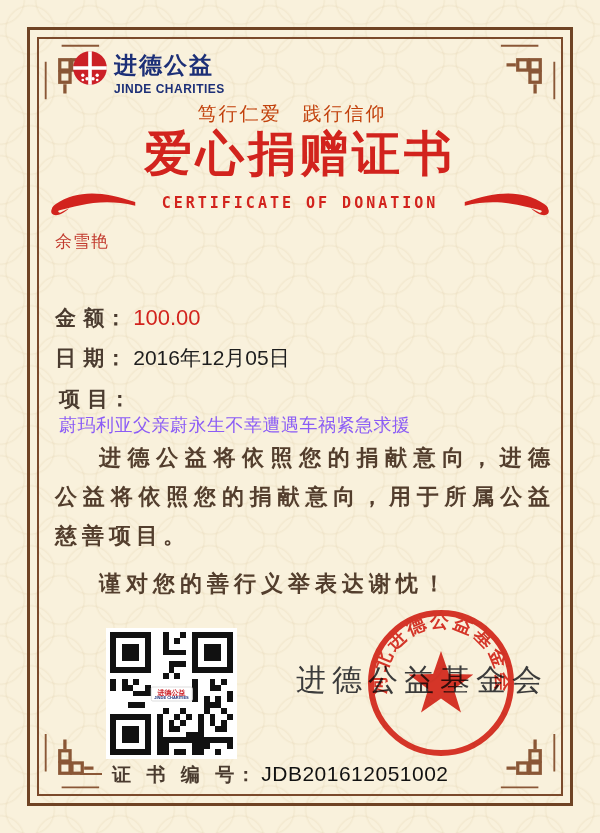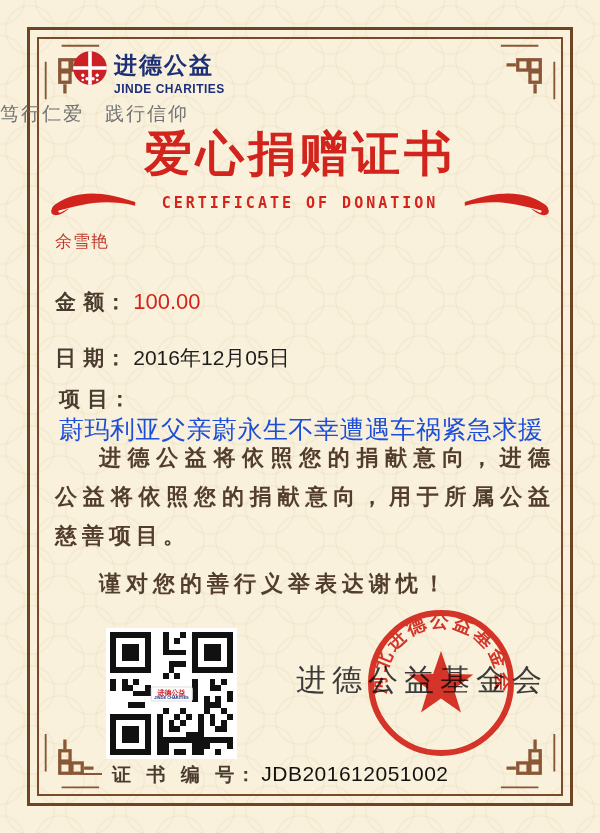--- a/index.html
+++ b/index.html
@@ -22,43 +22,43 @@
   .corner.tr{right:41px;top:41px;transform:scaleX(-1);}
   .corner.bl{left:41px;bottom:41px;transform:scaleY(-1);}
   .corner.br{right:41px;bottom:41px;transform:scale(-1,-1);}
 
   .logo{position:absolute;left:72px;top:50px;display:flex;align-items:flex-start;}
   .logo-mark{width:36px;height:36px;}
   .logo-txt{margin-left:6px;}
   .logo-cn{font-size:23px;font-weight:bold;color:#1c2f77;letter-spacing:2px;font-family:"Liberation Serif","DejaVu Serif",serif;}
   .logo-en{font-size:12px;font-weight:bold;color:#1c2f77;letter-spacing:0.5px;margin-top:1px;}
 
-  .tagline{position:absolute;left:0;right:16px;top:101px;
+  .tagline{position:absolute;left:0;right:16px;top:101px;text-align:center;
     font-family:"Liberation Serif","DejaVu Serif",serif;
-    font-size:19px;color:#737373;letter-spacing:2px;}
+    font-size:19px;color:#c2410c;letter-spacing:2px;}
   .title{position:absolute;left:0;right:0;top:122px;text-align:center;
     font-family:"Liberation Serif","DejaVu Serif",serif;
     font-size:48px;font-weight:bold;color:#d2231d;letter-spacing:4px;}
   .subtitle-row{position:absolute;left:0;right:0;top:188px;display:flex;justify-content:center;align-items:center;gap:24px;}
   .flourish{width:92px;height:30px;color:#d2231d;}
   .flourish.right{transform:scaleX(-1);}
   .subtitle{font-family:"DejaVu Sans Mono","Liberation Mono",monospace;
     font-size:15px;font-weight:bold;color:#d2231d;letter-spacing:3px;}
 
   .recipient{position:absolute;left:55px;top:230px;font-size:17px;color:#c23b2e;font-weight:500;letter-spacing:1px;}
 
   .field{position:absolute;left:55px;display:flex;align-items:baseline;}
   .field-label{font-family:"Liberation Serif","DejaVu Serif",serif;
     font-size:21px;font-weight:600;color:#4a3b2f;letter-spacing:1px;white-space:pre;}
-  .field-amount{top:288px;}
+  .field-amount{top:304px;}
   .field-date{top:344px;}
   .field-project{top:385px;flex-direction:column;}
   .val-amount{font-size:22px;color:#d2231d;margin-left:6px;}
   .val-date{font-size:21px;color:#1d1d1d;margin-left:6px;}
-  .val-project{font-size:25px;color:#1d4ed8;margin-left:4px;letter-spacing:0.5px;}
+  .val-project{font-size:18px;color:#8b5cf6;margin-left:4px;letter-spacing:0.5px;}
 
   .bodytext{position:absolute;left:55px;right:45px;top:438px;
     font-family:"Liberation Serif","DejaVu Serif",serif;
     font-size:22px;font-weight:600;color:#533e2d;letter-spacing:5px;line-height:39px;text-align:justify;}
   .bodytext p{margin:0;text-indent:2em;}
   .bodytext p.closing{margin-top:9px;}
 
   .qr-block{position:absolute;left:106px;top:628px;width:123px;height:123px;background:#fff;padding:4px;}
   .qr-block svg{width:123px;height:123px;display:block;}
   .qr-center{position:absolute;left:50%;top:50%;transform:translate(-50%,-50%);

